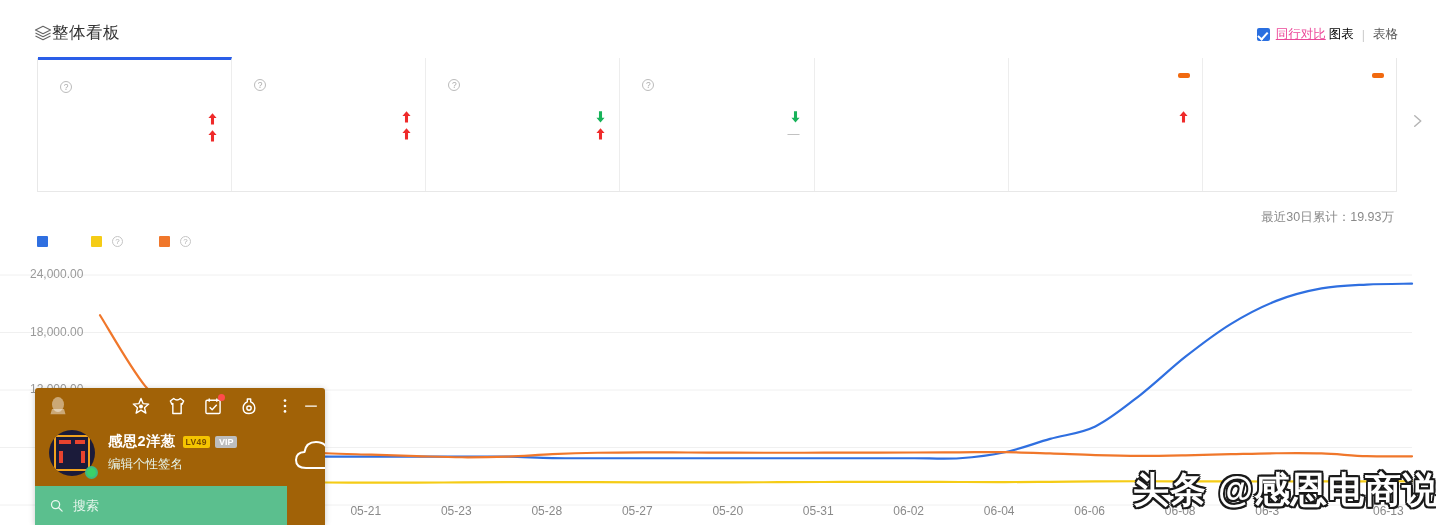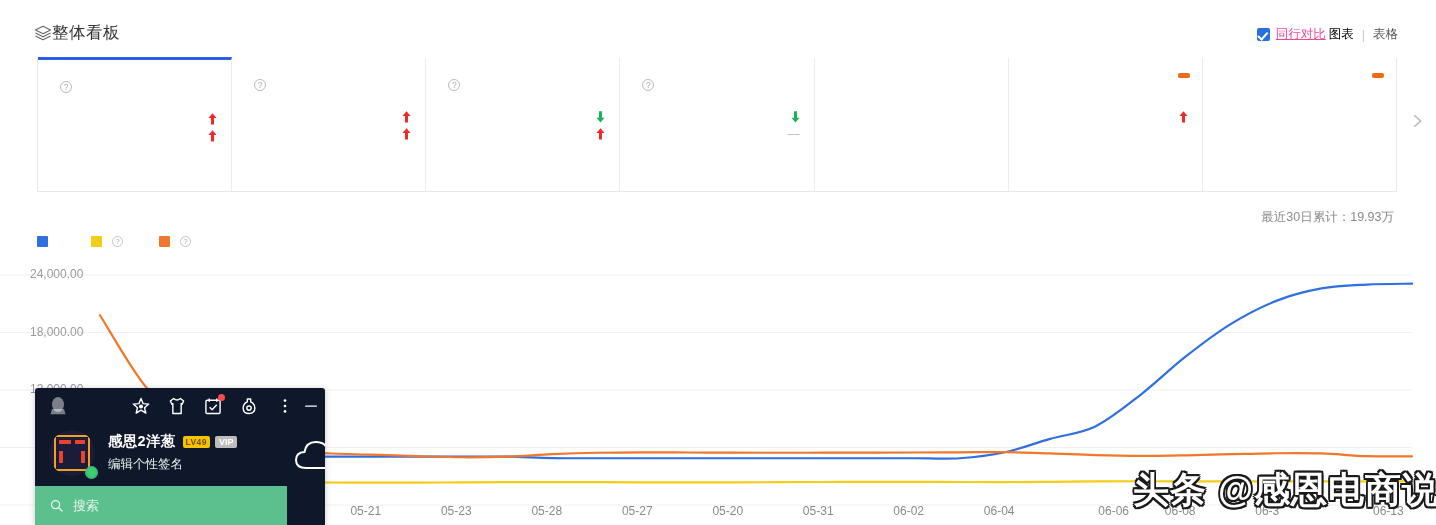--- a/index.html
+++ b/index.html
@@ -60,21 +60,21 @@
   .lg-sw { width: 11px; height: 11px; margin-right: 7px; border-radius: 1px; }
   .lg-help { width: 11px; height: 11px; border: 1px solid #c5c5c5; border-radius: 50%; margin-left: 3px;
              font-size: 8px; line-height: 10px; text-align: center; color: #b0b0b0; }
 
   .plot { position: absolute; left: 0; top: 258px; width: 1436px; height: 267px; }
   .ylab { position: absolute; font-size: 12px; color: #9a9a9a; left: 30px; }
   .xlab { position: absolute; font-size: 12px; color: #8a8a8a; top: 504px; }
 
   
   .qq { position: absolute; left: 35px; top: 388px; width: 290px; height: 137px;
-        background: #0f172a; border-radius: 3px 3px 0 0; overflow: hidden;
+        background: #a16207; border-radius: 3px 3px 0 0; overflow: hidden;
         box-shadow: 0 1px 6px rgba(0,0,0,.22); }
   .qq-bar { position: relative; height: 36px; }
   .qq-penguin { position: absolute; left: 14px; top: 8px; width: 18px; height: 20px; }
   .qq-ico { position: absolute; top: 8px; width: 20px; height: 20px; color: #fff; }
   .qq-dot { position: absolute; width: 7px; height: 7px; border-radius: 50%; background: #ff4b4b;
             top: 6px; left: 160px; }
   .qq-prof { position: relative; height: 62px; }
   .avatar { position: absolute; left: 14px; top: 6px; width: 46px; height: 46px; border-radius: 50%;
             background: #1b1b3a; overflow: hidden; }
   .avatar-inner { position: absolute; inset: 5px; border: 2px solid #f0a21e; }
@@ -345,21 +345,21 @@
       <div class="ylab" style="top: 324.5px;">18,000.00</div>
       <div class="ylab" style="top: 382px;">12,000.00</div>
       <div class="xlab" style="left: 350.448px;">05-21</div>
       <div class="xlab" style="left: 440.931px;">05-23</div>
       <div class="xlab" style="left: 531.414px;">05-28</div>
       <div class="xlab" style="left: 621.897px;">05-27</div>
       <div class="xlab" style="left: 712.379px;">05-20</div>
       <div class="xlab" style="left: 802.862px;">05-31</div>
       <div class="xlab" style="left: 893.345px;">06-02</div>
       <div class="xlab" style="left: 983.828px;">06-04</div>
-      <div class="xlab" style="left: 1074.31px; margin-left: 24px;">06-06</div>
+      <div class="xlab" style="left: 1074.31px;">06-06</div>
       <div class="xlab" style="left: 1164.79px;">06-08</div>
       <div class="xlab" style="left: 1255.28px;">06-3</div>
       <div class="xlab" style="left: 1373px;">06-13</div>
     </div>
 
   <div class="qq">
     <div class="qq-bar">
       <span class="qq-penguin">
         <svg viewBox="0 0 24 26" width="18" height="20" fill="rgba(255,255,255,.45)">
           <ellipse cx="12" cy="11" rx="8" ry="10"></ellipse>

